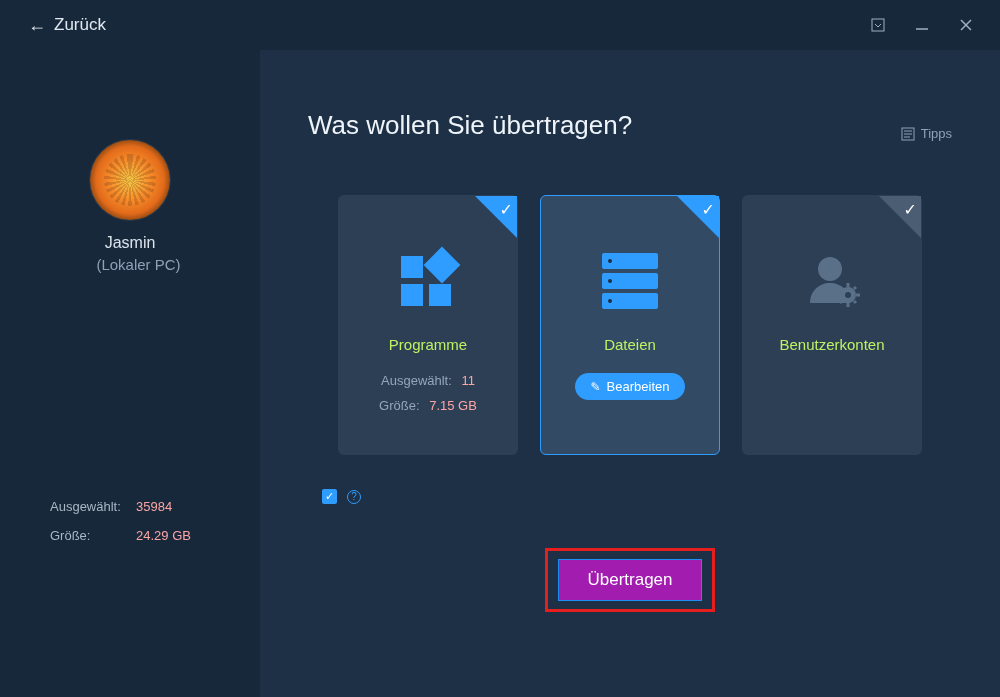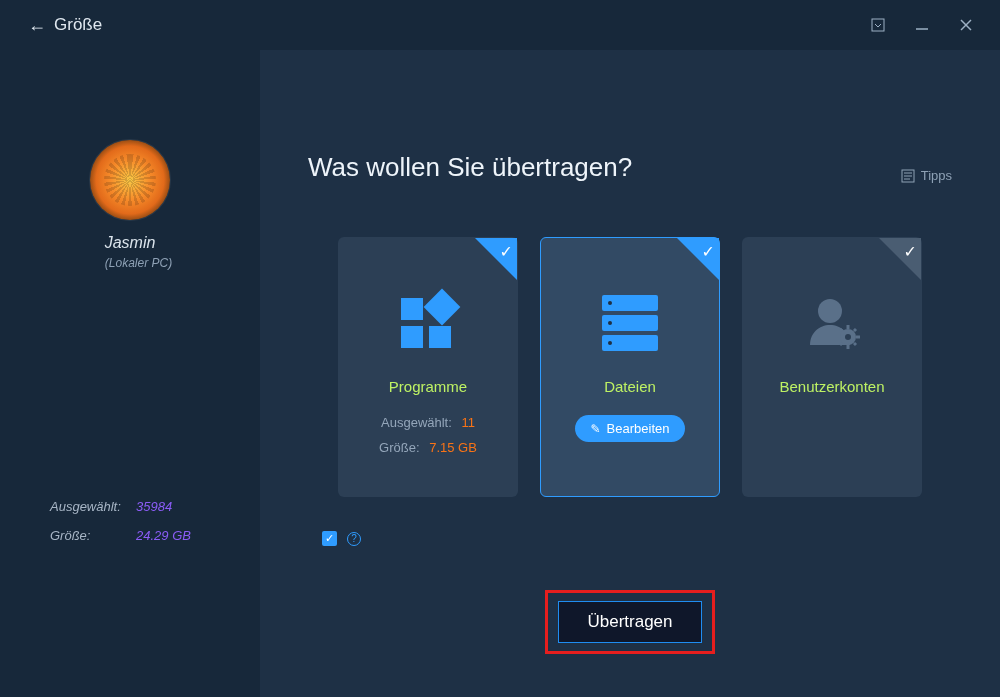--- a/index.html
+++ b/index.html
@@ -32,60 +32,59 @@
 
 .shell { display: flex; height: 647px; }
 
 .sidebar {
   width: 260px;
   background: #17283a;
   display: flex;
   flex-direction: column;
   align-items: center;
   padding-top: 90px;
-  font-style: italic;
 }
 .avatar {
   width: 80px; height: 80px; border-radius: 50%;
   background: radial-gradient(circle at 50% 50%, #f9c846 0%, #f78c2a 35%, #e26a1a 60%, #6a3a0f 78%, #2a2a2a 100%);
   margin-bottom: 14px;
   box-shadow: 0 0 0 1px rgba(255,255,255,0.08);
   position: relative;
 }
 .avatar::after{
   content:""; position:absolute; inset:14px; border-radius:50%;
   background: repeating-conic-gradient(from 0deg, rgba(0,0,0,0.15) 0 8deg, transparent 8deg 16deg);
   mix-blend-mode: multiply;
 }
 .pc-name { font-size: 16px; color: #dbe4ec; }
-.pc-role { font-size: 12px; color: #8ea1b5; margin-top: 4px; margin-left: 17px; }
+.pc-role { font-size: 15px; color: #8ea1b5; margin-top: 4px; margin-left: 17px; }
 
 .stats {
   margin-top: auto;
   width: 100%;
   padding: 0 0 140px 50px;
   font-size: 13px;
   color: #a8b6c6;
 }
 .stats .row { display: flex; gap: 8px; margin-bottom: 14px; }
 .stats .lab { min-width: 78px; }
-.stats .val { color: #8b5cf6; }
+.stats .val { color: #fca5a5; }
 
 .main {
   flex: 1;
   background: #1e3045;
   padding: 60px 48px 0 48px;
   position: relative;
 }
 .main-head {
   display: flex;
   align-items: flex-end;
   margin-bottom: 54px;
 }
-.main-title { font-size: 26px; font-weight: 300; color: #eef4fa; margin-top: 42px; }
+.main-title { font-size: 26px; font-weight: 300; color: #eef4fa; }
 .tipps {
   margin-left: auto;
   display: flex; align-items: center; gap: 6px;
   font-size: 13px; color: #8ea1b5; cursor: pointer;
 }
 
 .cards {
   display: flex;
   gap: 22px;
   justify-content: center;
@@ -113,21 +112,21 @@
   border-top: 42px solid #2f9cff;
   border-left: 42px solid transparent;
 }
 .card.disabled .corner-tri { border-top-color: #4a5d72; }
 .card .corner-check {
   position: absolute; top: 4px; right: 4px; color: #fff; font-size: 16px;
 }
 .card-icon { height: 90px; display:flex; align-items:center; justify-content:center; }
 .card-title { font-size: 15px; color: #bef264; margin-top: 10px; }
 .card-info { font-size: 13px; color: #94a6ba; margin-top: 16px; line-height: 1.9; text-align:center; }
-.card-info .v { color: #f97316; margin-left: 6px; }
+.card-info .v { color: #fca5a5; margin-left: 6px; }
 
 .edit-btn {
   margin-top: 20px;
   background: #2f9cff;
   color: #fff;
   border: none;
   border-radius: 16px;
   padding: 6px 16px;
   font-size: 13px;
   display: inline-flex; align-items: center; gap: 6px;
@@ -158,41 +157,41 @@
 
 .transfer-wrap {
   display: flex; justify-content: center;
   margin-top: 44px;
 }
 .highlight-box {
   border: 3px solid #e61e1e;
   padding: 8px 10px;
 }
 .transfer-btn {
-  background: #0f172a;
+  background: #a21caf;
   border: 1px solid #1f8df2;
   color: #fff;
   font-size: 17px;
   padding: 10px 28px;
   cursor: pointer;
 }
 
 
 .apps-ico rect { fill:#2f9cff; }
 .files-ico rect { fill:#2f9cff; }
 .user-ico { fill:#5a7089; }
 
 </style>
 </head>
 <body>
 
 <div class="titlebar">
   <div class="back-btn">
     <span class="back-arrow">←</span>
-    <span>Größe</span>
+    <span>Zurück</span>
   </div>
   <div class="spacer"></div>
   <div class="win-btn">
     <svg viewBox="0 0 14 14">
         <rect x="1" y="1" width="12" height="12" fill="none" stroke="#9db0c4" stroke-width="1"></rect>
         <path d="M4 6l3 3 3-3" fill="none" stroke="#9db0c4" stroke-width="1"></path>
       </svg>
   </div>
   <div class="win-btn">
     <svg viewBox="0 0 14 14">

